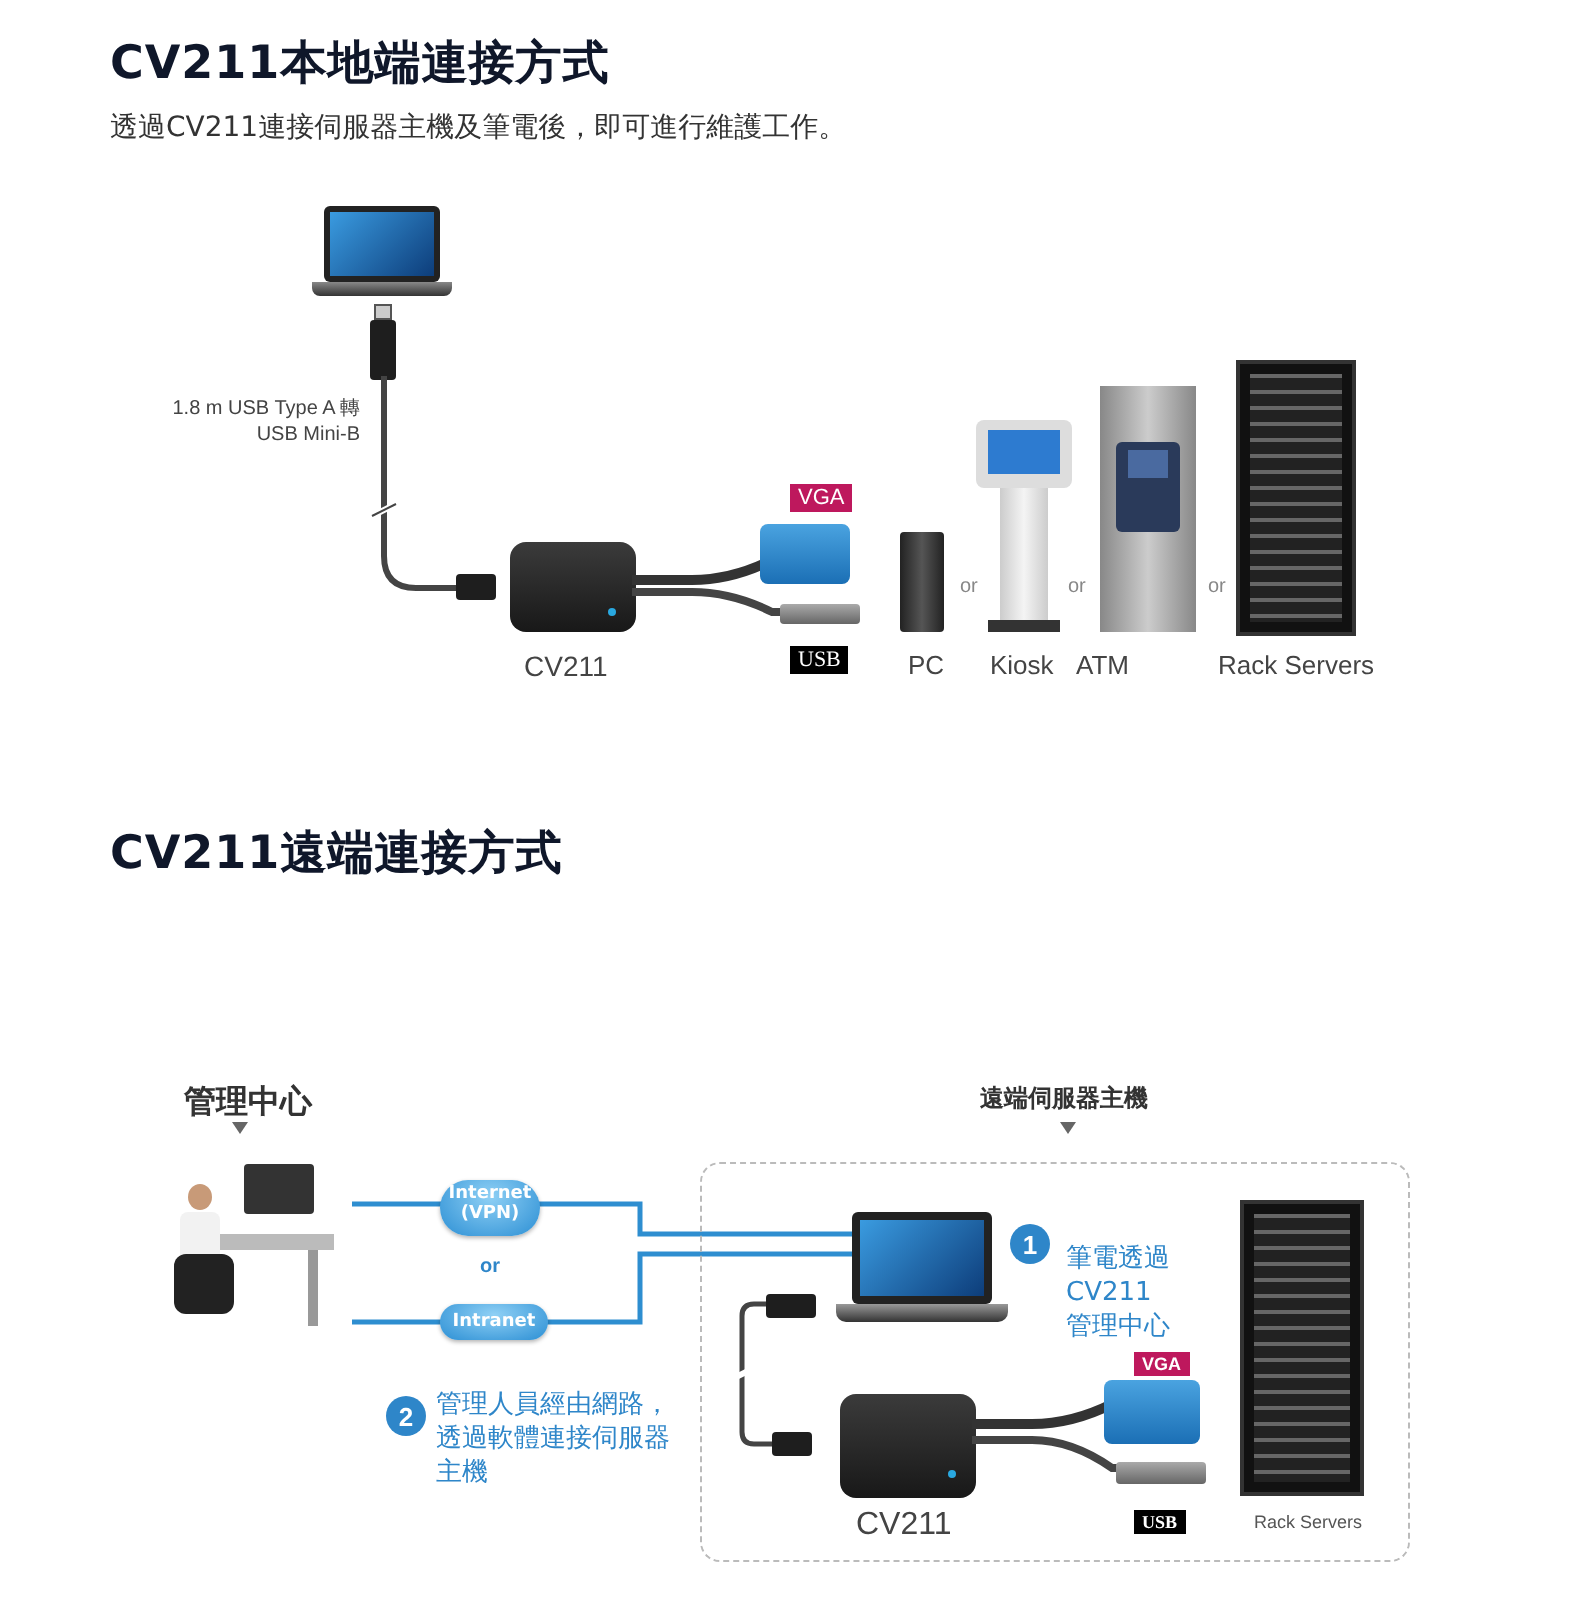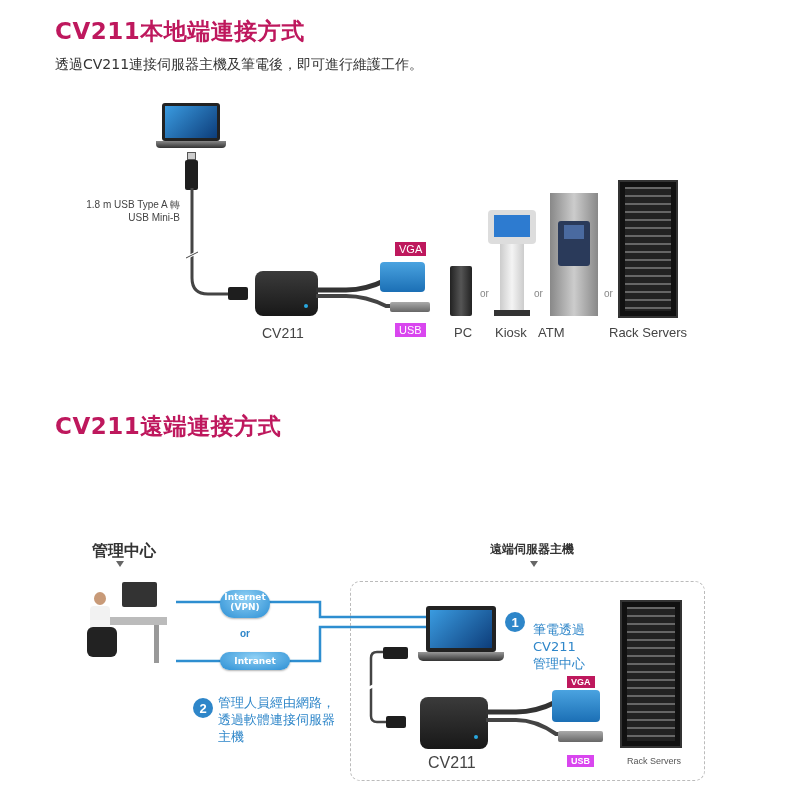--- a/index.html
+++ b/index.html
@@ -1,24 +1,24 @@
 <!DOCTYPE html>
 <html><head>
 <meta charset="utf-8">
 <style>
   * { box-sizing: border-box; margin: 0; padding: 0; }
   body { width: 793px; height: 806px; background: #ffffff; position: relative; overflow: hidden;
          font-family: "DejaVu Sans", "Liberation Sans", sans-serif; color: #333; }
   .abs { position: absolute; }
-  .h1 { color: #be185d; font-size: 23px; font-weight: bold; letter-spacing: 0.5px; }
+  .h1 { color: #0f172a; font-size: 23px; font-weight: bold; letter-spacing: 0.5px; }
   .desc { color: #333; font-size: 14px; line-height: 22px; }
   .lbl { font-size: 13px; color: #444; font-family: "Liberation Sans", sans-serif; }
   .small { font-size: 10px; color: #444; font-family: "Liberation Sans", sans-serif; text-align: right; line-height: 13px; }
   .badge-vga { background: #be185d; color: #fff; font-size: 11px; padding: 1px 4px; font-family: "Liberation Sans", sans-serif; }
-  .badge-usb { background: #d946ef; color: #fff; font-size: 11px; padding: 1px 4px; font-family: Liberation Sans, sans-serif; }
+  .badge-usb { background: #000000; color: #fff; font-size: 11px; padding: 1px 4px; font-family: Liberation Serif, serif; }
   .or { color: #888; font-size: 10px; font-family: "Liberation Sans", sans-serif; }
   .tri { width:0;height:0;border-left:4px solid transparent;border-right:4px solid transparent;border-top:6px solid #666; }
   .num { width: 20px; height: 20px; border-radius: 50%; background: #2e86c9; color: #fff; font-weight: bold; font-size: 13px;
          display: flex; align-items: center; justify-content: center; font-family: "Liberation Sans", sans-serif; }
   .bluetext { color: #2e86c9; font-size: 13px; line-height: 17px; }
   .cloud { background: radial-gradient(ellipse at 50% 30%, #8fd0f5, #2c8fd4); border-radius: 20px; color:#fff; font-size: 9px;
            text-align: center; font-weight: bold; line-height: 10px; box-shadow: 0 1px 2px rgba(0,0,0,0.3); }
   .device { background: linear-gradient(#3b3b3b, #181818); border-radius: 8px; }
   .dash { border: 1px dashed #bbb; border-radius: 10px; }
 </style>
@@ -105,21 +105,21 @@
 
 <svg class="abs" style="left:170px;top:595px;" width="260" height="75">
   <path d="M6 7 L150 7 L150 22 L258 22" stroke="#2e8ed0" stroke-width="2.5" fill="none"></path>
   <path d="M6 66 L150 66 L150 32 L258 32" stroke="#2e8ed0" stroke-width="2.5" fill="none"></path>
 </svg>
 <div class="abs cloud" style="left:220px;top:590px;width:50px;height:28px;padding-top:2px;">
   <div>Internet</div>
   <div>(VPN)</div>
 </div>
 <div class="abs or" style="left:240px;top:628px;color:#2e86c9;font-weight:bold;">or</div>
-<div class="abs cloud" style="left:220px;top:652px;width:70px;height:18px;padding-top:4px;">Intranet</div>
+<div class="abs cloud" style="left:220px;top:652px;width:54px;height:18px;padding-top:4px;">Intranet</div>
 
 <div class="abs num" style="left:193px;top:698px;">2</div>
 <div class="abs bluetext" style="left:218px;top:694px;">
   <div>管理人員經由網路，</div>
   <div>透過軟體連接伺服器</div>
   <div>主機</div>
 </div>
 
 <div class="abs dash" style="left:350px;top:581px;width:355px;height:200px;"></div>
 

